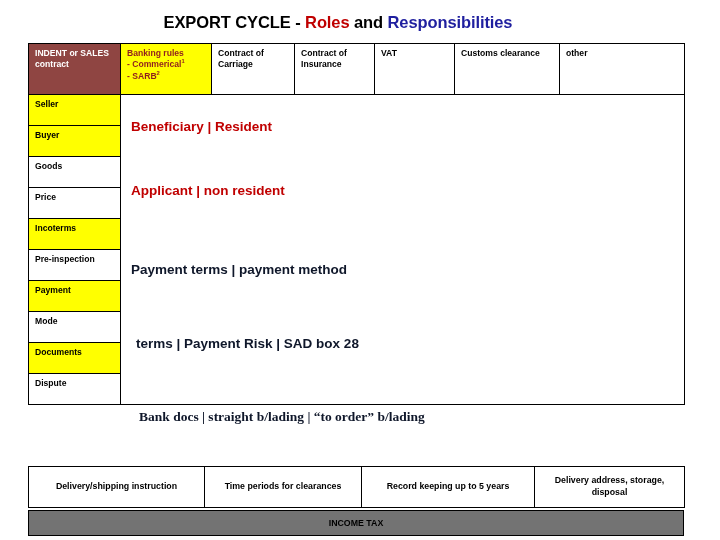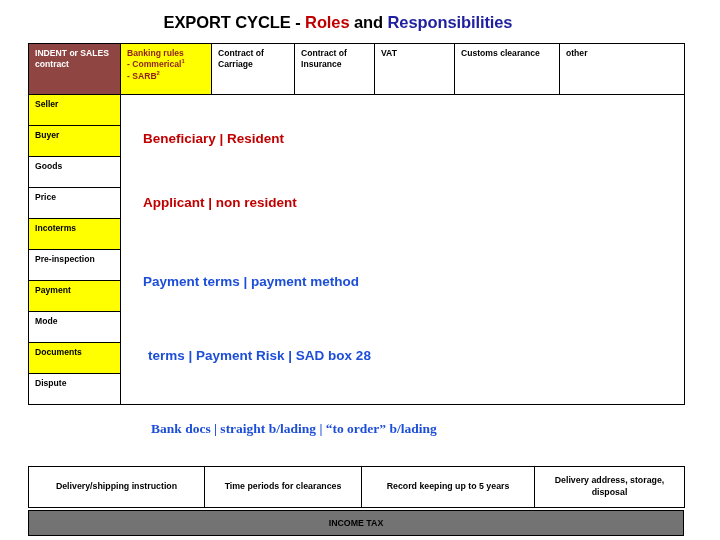--- a/index.html
+++ b/index.html
@@ -69,37 +69,37 @@
     height: 24px;
     font-size: 8.6px;
     font-weight: bold;
   }
   .stub-yellow { background: #ffff00 !important; }
   .stub-white  { background: #ffffff !important; }
 
   
   .content-panel {
     vertical-align: top;
-    padding: 16px !important;
+    padding: 4px !important;
     position: relative;
     background: #ffffff !important;
   }
   .panel-inner {
     position: relative;
     width: 100%;
     height: 100%;
   }
   .phrase {
     position: absolute;
     white-space: nowrap;
     font-weight: bold;
     line-height: 1;
   }
   .phrase.red  { color: #c00000; font-size: 13.5px; }
-  .phrase.blue { color: #1d4ed8; font-size: 13.5px; }
+  .phrase.blue { color: #0f172a; font-size: 13.5px; }
 
   
   .bottom-table {
     position: absolute;
     left: 28px;
     top: 466px;
     width: 656px;
     border-collapse: collapse;
     table-layout: fixed;
   }

